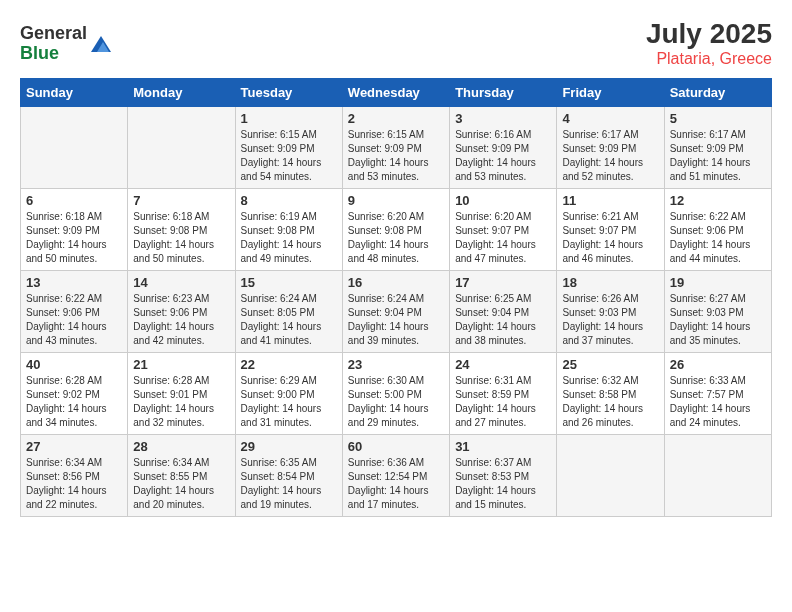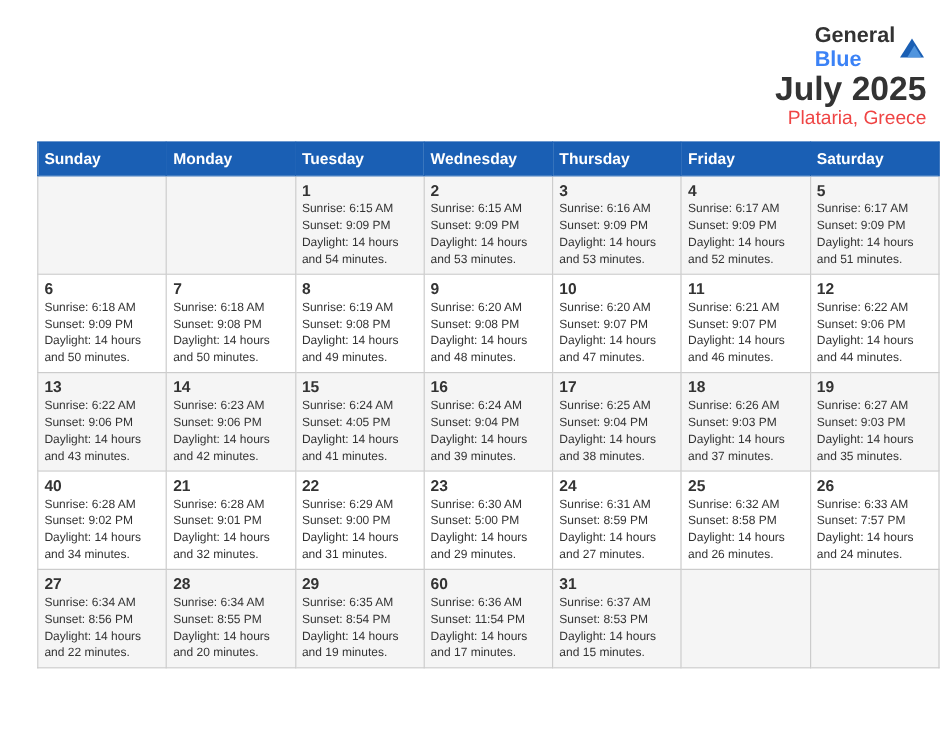--- a/index.html
+++ b/index.html
@@ -6,42 +6,41 @@
     body {
       font-family: Arial, sans-serif;
       background: #fff;
       width: 792px;
       min-height: 612px;
       padding: 20px;
     }
     .header {
       display: flex;
       justify-content: space-between;
-      align-items: flex-end;
+      align-items: center;
       margin-bottom: 10px;
-      flex-direction: column;
     }
     .logo {
       display: flex;
       align-items: center;
     }
     .logo-text {
       display: flex;
       flex-direction: column;
       line-height: 1.1;
     }
     .logo-general {
       font-size: 18px;
       font-weight: bold;
       color: #333;
     }
     .logo-blue {
       font-size: 18px;
       font-weight: bold;
-      color: #3b82f6;
+      color: #15803d;
     }
     .logo-icon {
       width: 24px;
       height: 24px;
       margin-left: 2px;
     }
     .title-section {
       text-align: right;
     }
     .month-year {
@@ -52,21 +51,20 @@
     }
     .location {
       font-size: 16px;
       color: #ef4444;
       margin-top: 2px;
     }
     table {
       width: 100%;
       border-collapse: collapse;
       font-size: 11px;
-      margin-left: 11px;
     }
     thead tr th {
       background-color: #1a5fb4;
       color: white;
       padding: 6px 5px;
       text-align: left;
       font-size: 13px;
       font-weight: bold;
       border: 1px solid #1a5fb4;
     }
@@ -216,21 +214,21 @@
         </td>
         <td>
           <span class="day-number">14</span>
           <div class="day-info">Sunrise: 6:23 AM
 Sunset: 9:06 PM
 Daylight: 14 hours and 42 minutes.</div>
         </td>
         <td>
           <span class="day-number">15</span>
           <div class="day-info">Sunrise: 6:24 AM
-Sunset: 4:05 PM
+Sunset: 8:05 PM
 Daylight: 14 hours and 41 minutes.</div>
         </td>
         <td>
           <span class="day-number">16</span>
           <div class="day-info">Sunrise: 6:24 AM
 Sunset: 9:04 PM
 Daylight: 14 hours and 39 minutes.</div>
         </td>
         <td>
           <span class="day-number">17</span>
@@ -310,21 +308,21 @@
         </td>
         <td>
           <span class="day-number">29</span>
           <div class="day-info">Sunrise: 6:35 AM
 Sunset: 8:54 PM
 Daylight: 14 hours and 19 minutes.</div>
         </td>
         <td>
           <span class="day-number">60</span>
           <div class="day-info">Sunrise: 6:36 AM
-Sunset: 11:54 PM
+Sunset: 12:54 PM
 Daylight: 14 hours and 17 minutes.</div>
         </td>
         <td>
           <span class="day-number">31</span>
           <div class="day-info">Sunrise: 6:37 AM
 Sunset: 8:53 PM
 Daylight: 14 hours and 15 minutes.</div>
         </td>
         <td></td>
         <td></td>

